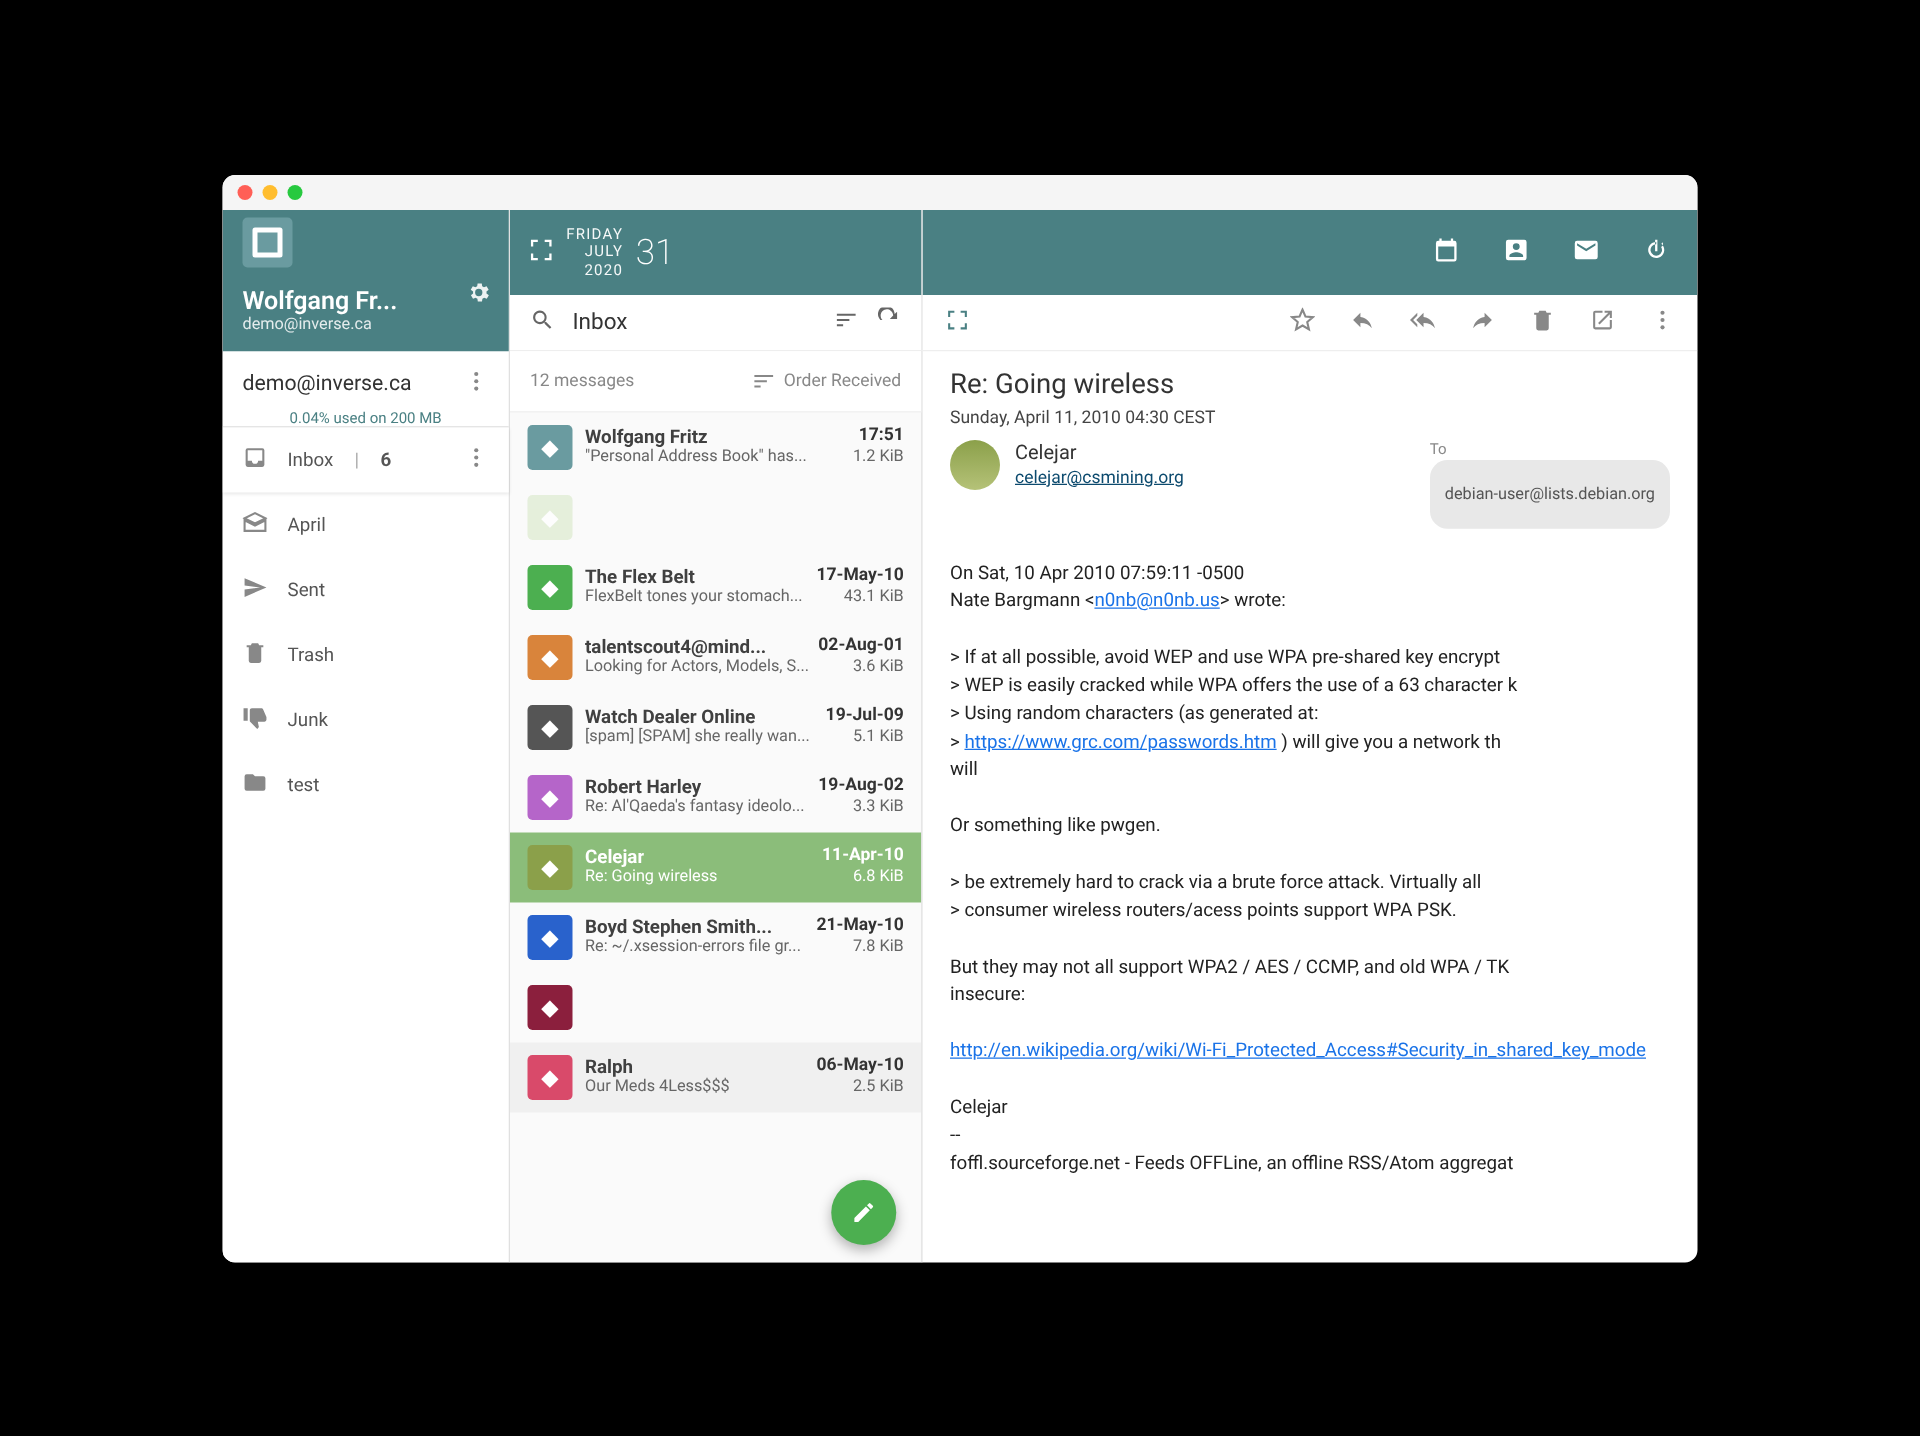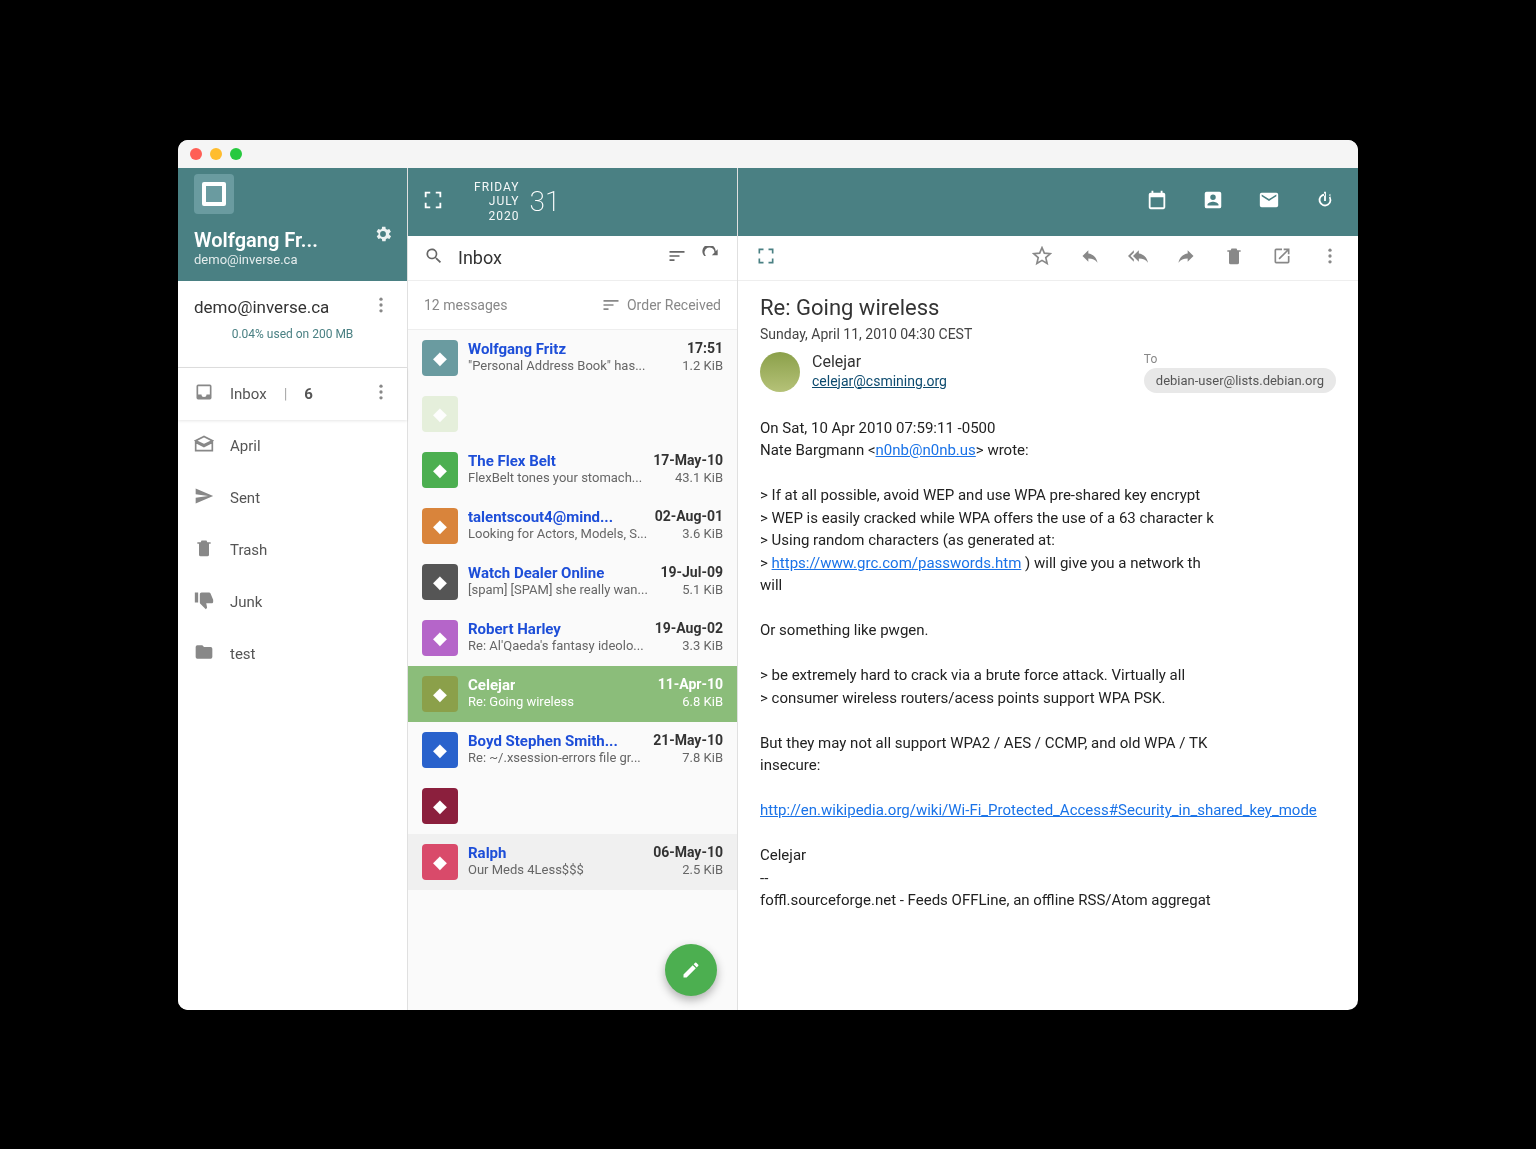--- a/index.html
+++ b/index.html
@@ -17,50 +17,50 @@
 .sidebar-header { background: #4a8083; color: #ffffff; padding: 6px 16px 14px; position: relative; }
 .logo { width: 40px; height: 40px; background: #6a9ba0; border-radius: 4px; display: inline-block; position: relative; margin-bottom: 10px; }
 .logo::before { content: ""; position: absolute; inset: 8px; background: #fff; border-radius: 2px; }
 .logo::after { content: ""; position: absolute; inset: 12px; background: #6a9ba0; }
 .sidebar-header .name { font-size: 20px; font-weight: 600; white-space: nowrap; overflow: hidden; text-overflow: ellipsis; }
 .sidebar-header .email { font-size: 13px; opacity: 0.85; }
 .gear { position: absolute; right: 14px; top: 50%; color: #fff; opacity: 0.9; }
 .account-row { display: flex; align-items: center; justify-content: space-between; padding: 14px 16px 4px; }
 .account-row .acct { font-size: 17px; color: #333; }
 .account-row .dots { color: #888; }
-.quota { font-size: 12px; color: #4a8083; text-align: center; padding: 4px 0 26px; border-bottom: 1px solid #e0e0e0; }
+.quota { font-size: 12px; color: #4a8083; text-align: center; padding: 4px 0 0; border-bottom: 1px solid #e0e0e0; }
 .folders { flex: 1; }
 .folder { display: flex; align-items: center; gap: 14px; padding: 14px 16px; color: #555; font-size: 15px; cursor: pointer; }
 .folder.active { background: #fff; box-shadow: 0 1px 3px rgba(0,0,0,0.1); position: relative; }
 .folder .icon { width: 22px; color: #888; }
 .folder .count { font-weight: 700; }
 .folder .pipe { color: #aaa; margin: 0 3px; }
 .folder .more { margin-left: auto; color: #888; }
 
 
 .middle { width: 330px; display: flex; flex-direction: column; border-right: 1px solid #e0e0e0; background: #fafafa; }
-.topbar { height: 68px; background: #4a8083; color: #fff; display: flex; align-items: center; padding: 0 14px; gap: 24px; }
+.topbar { height: 68px; background: #4a8083; color: #fff; display: flex; align-items: center; padding: 0 14px; gap: 3px; }
 .date-block { display: flex; align-items: center; gap: 10px; margin-left: 6px; }
 .date-text { text-align: right; font-size: 12px; line-height: 1.2; letter-spacing: 1px; opacity: 0.95; }
 .date-num { font-size: 28px; font-weight: 200; }
 .search-row { display: flex; align-items: center; padding: 10px 16px; border-bottom: 1px solid #eee; background: #fff; gap: 14px; }
 .search-row .sicon { color: #666; }
 .search-row .label { flex: 1; font-size: 18px; color: #333; }
 .search-row .ricon { color: #666; }
 .meta-row { display: flex; align-items: center; justify-content: space-between; padding: 14px 16px; color: #888; font-size: 14px; background: #fff; border-bottom: 1px solid #eee; }
 .meta-row .sort { display: flex; align-items: center; gap: 6px; }
 .messages { flex: 1; overflow: hidden; position: relative; }
 .msg { display: flex; gap: 10px; padding: 10px 14px; cursor: pointer; }
 .msg.read { opacity: 0.6; }
 .msg.selected { background: #8bbd7a; color: #fff; }
 .msg.selected .subj, .msg.selected .size, .msg.selected .date { color: #fff; }
 .avatar { width: 36px; height: 36px; border-radius: 4px; flex-shrink: 0; background: #ccc; display: flex; align-items: center; justify-content: center; font-size: 18px; color: #fff; }
 .msg-body { flex: 1; min-width: 0; }
 .msg-line1 { display: flex; justify-content: space-between; font-size: 15px; }
-.msg-line1 .from { font-weight: 700; color: #1d4ed8; white-space: nowrap; overflow: hidden; text-overflow: ellipsis; max-width: 160px; }
+.msg-line1 .from { font-weight: 700; color: #404040; white-space: nowrap; overflow: hidden; text-overflow: ellipsis; max-width: 160px; }
 .msg.selected .from { color: #fff; }
 .msg-line1 .date { font-weight: 700; color: #333; white-space: nowrap; font-size: 14px; }
 .msg-line2 { display: flex; justify-content: space-between; font-size: 13px; color: #666; }
 .msg-line2 .subj { white-space: nowrap; overflow: hidden; text-overflow: ellipsis; max-width: 180px; }
 .msg-line2 .size { white-space: nowrap; }
 .msg.last { background: #f0f0f0; }
 .compose-fab { position: absolute; bottom: 14px; right: 20px; width: 52px; height: 52px; border-radius: 50%; background: #4caf50; color: #fff; display: flex; align-items: center; justify-content: center; box-shadow: 0 4px 10px rgba(0,0,0,0.3); }
 
 
 .content { flex: 1; display: flex; flex-direction: column; overflow: hidden; }
@@ -69,21 +69,21 @@
 .action-row .spacer { flex: 1; }
 .mail-header { padding: 14px 22px; }
 .mail-header h2 { font-size: 22px; font-weight: 400; color: #333; margin-bottom: 6px; }
 .mail-header .datetime { font-size: 14px; color: #444; margin-bottom: 10px; }
 .from-block { display: flex; gap: 12px; align-items: flex-start; }
 .from-avatar { width: 40px; height: 40px; border-radius: 50%; background: linear-gradient(#8ba04a, #b5c278); }
 .from-info .fname { font-size: 16px; color: #333; }
 .from-info a { color: #0c4a6e; text-decoration: underline; font-size: 14px; }
 .to-block { margin-left: auto; text-align: left; }
 .to-block .tolabel { font-size: 12px; color: #888; }
-.chip { background: #e8e8e8; border-radius: 14px; padding: 5px 12px; font-size: 13px; color: #555; display: inline-block; margin-top: 2px; }
+.chip { background: #e8e8e8; border-radius: 14px; padding: 20px 12px; font-size: 13px; color: #555; display: inline-block; margin-top: 2px; }
 .mail-body { padding: 10px 22px; font-size: 15px; line-height: 1.5; color: #222; overflow: hidden; white-space: pre-line; }
 .mail-body a { color: #1a73e8; text-decoration: underline; }
 
 svg { width: 20px; height: 20px; fill: currentColor; }
 .topbar svg, .content-top svg { width: 22px; height: 22px; }
 </style>
 </head>
 <body>
 
 <div class="window">

